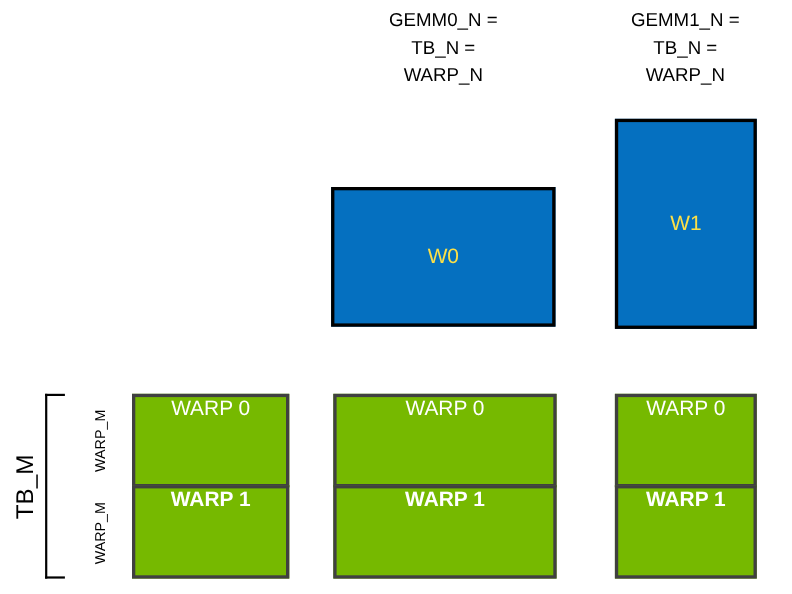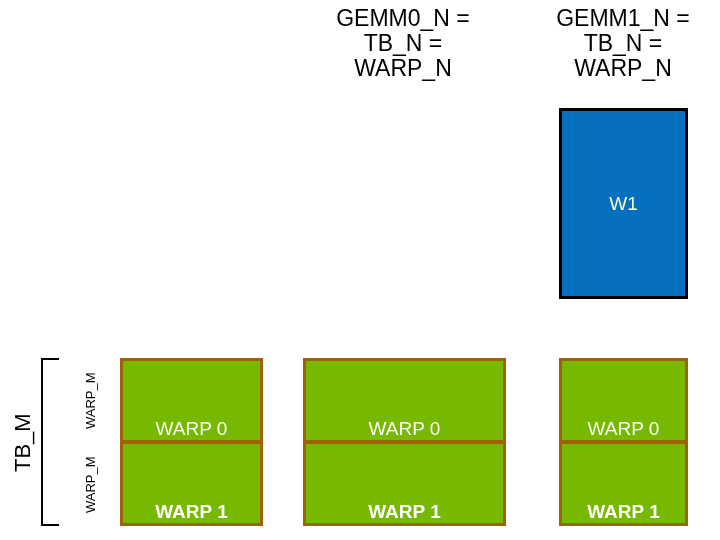--- a/index.html
+++ b/index.html
@@ -17,61 +17,61 @@
     position: relative;
     width: 720px;
     height: 540px;
     background: #ffffff;
   }
 
   
   .col-caption {
     position: absolute;
     text-align: center;
-    font-size: 23px;
+    font-size: 17px;
     line-height: 25px;
     color: #000000;
     white-space: pre-line;
     letter-spacing: 0px;
   }
   #caption-gemm0 { left: 303px; top: 6px;  width: 200px; }
   #caption-gemm1 { left: 523px; top: 6px;  width: 200px; }
 
   
   .box {
     position: absolute;
     box-sizing: border-box;
     border: 3px solid #000000;
     display: flex;
     align-items: center;
     justify-content: center;
-    color: #fef9c3;
+    color: #fde047;
     font-size: 19px;
   }
   .box.blue  { background: #0570c0; }
 
   
   #box-w0 { left: 301px; top: 170px; width: 204px; height: 127px; }
   #box-w1 { left: 559px; top: 108px; width: 129px; height: 191px; }
 
   
   .warp-column {
     position: absolute;
     top: 358px;
     height: 168px;
   }
   .warp-column .cell {
     position: absolute;
     left: 0;
     width: 100%;
     box-sizing: border-box;
-    border: 3px solid #a16207;
+    border: 3px solid #404040;
     background: #76b900;
     display: flex;
-    align-items: flex-end;
+    align-items: flex-start;
     justify-content: center;
     color: #ffffff;
     font-size: 19px;
   }
   .warp-column .cell.top    { top: 0px;  height: 85px; }
   .warp-column .cell.bottom { top: 83px; height: 85px; font-weight: bold; }
 
   #warp-col-0 { left: 120px; width: 143px; }
   #warp-col-1 { left: 303px; width: 203px; }
   #warp-col-2 { left: 559px; width: 129px; }
@@ -124,20 +124,23 @@
 <div id="stage">
 
   <div class="col-caption" id="caption-gemm0">GEMM0_N =
 TB_N =
 WARP_N</div>
 
   <div class="col-caption" id="caption-gemm1">GEMM1_N =
 TB_N =
 WARP_N</div>
 
+  <div class="box blue" id="box-w0">
+    <span>W0</span>
+  </div>
 
   <div class="box blue" id="box-w1">
     <span>W1</span>
   </div>
 
   <div id="tb-bracket"></div>
 
   <div class="vlabel" id="label-tb-m">TB_M</div>
 
   <div class="vlabel" id="label-warp-m-0">WARP_M</div>

